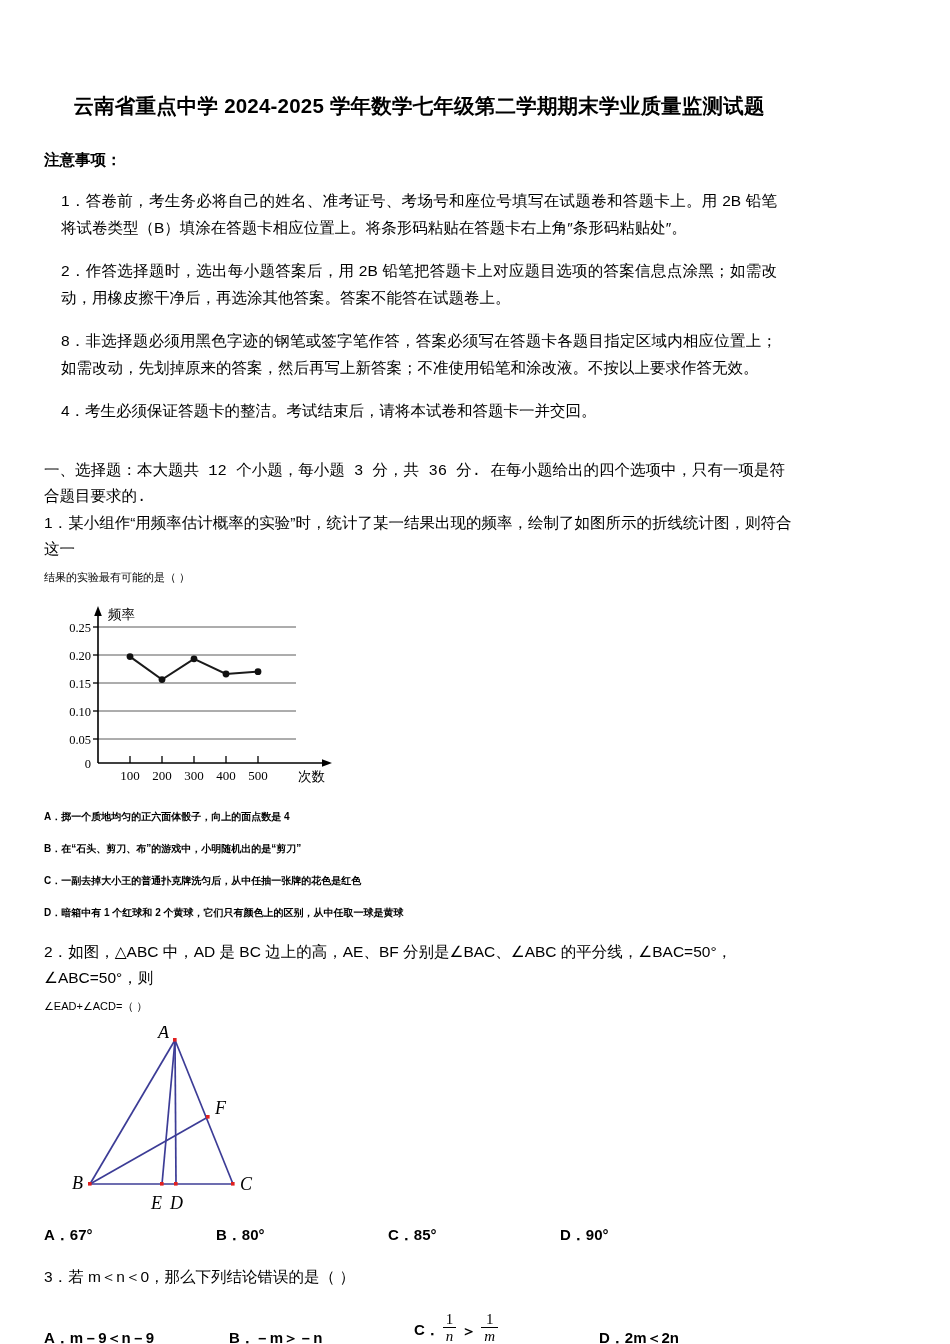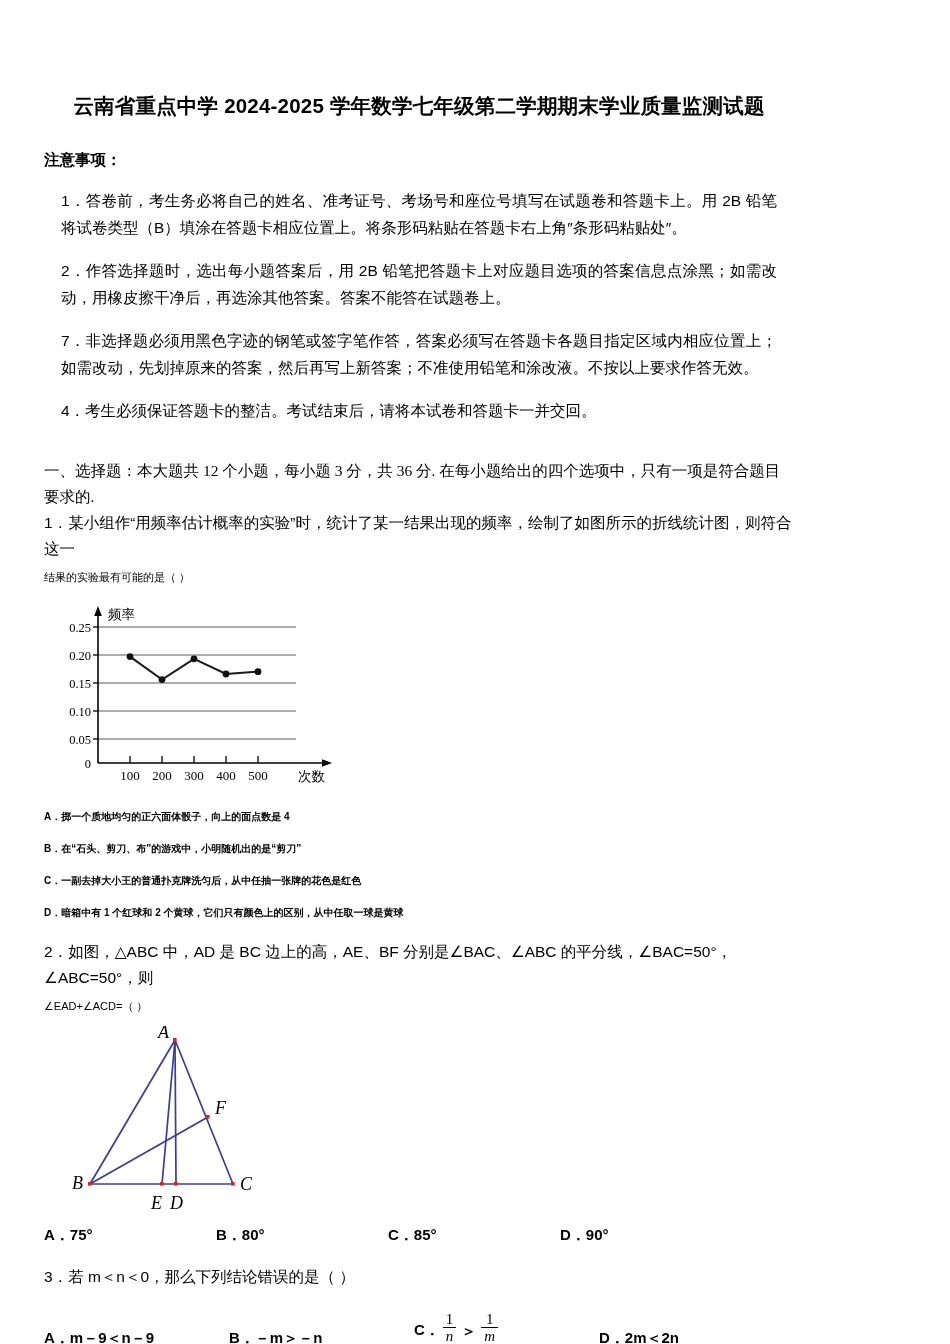--- a/index.html
+++ b/index.html
@@ -52,21 +52,21 @@
     text-justify: inter-ideograph;
     margin: 17px;
     font-family: "Liberation Sans", "DejaVu Sans", sans-serif;
   }
 
   
   .section-head {
     font-size: 15.5px;
     line-height: 26px;
     margin-top: 33px;
-    font-family: Liberation Serif, serif;
+    font-family: Liberation Mono, monospace;
   }
 
   .q-stem {
     font-size: 15.5px;
     line-height: 31px;
     font-family: "Liberation Sans", "DejaVu Sans", sans-serif;
     margin: 0;
   }
   .q-stem.tight { line-height: 26px; }
   .q-stem-cont {
@@ -140,21 +140,21 @@
 <body>
 
 <div class="page">
 
   <h1 class="doc-title">云南省重点中学 2024-2025 学年数学七年级第二学期期末学业质量监测试题</h1>
 
   <div class="notice">
     <div class="notice-heading">注意事项：</div>
     <p class="notice-item">1．答卷前，考生务必将自己的姓名、准考证号、考场号和座位号填写在试题卷和答题卡上。用 2B 铅笔将试卷类型（B）填涂在答题卡相应位置上。将条形码粘贴在答题卡右上角″条形码粘贴处″。</p>
     <p class="notice-item">2．作答选择题时，选出每小题答案后，用 2B 铅笔把答题卡上对应题目选项的答案信息点涂黑；如需改动，用橡皮擦干净后，再选涂其他答案。答案不能答在试题卷上。</p>
-    <p class="notice-item">7．非选择题必须用黑色字迹的钢笔或签字笔作答，答案必须写在答题卡各题目指定区域内相应位置上；如需改动，先划掉原来的答案，然后再写上新答案；不准使用铅笔和涂改液。不按以上要求作答无效。</p>
+    <p class="notice-item">8．非选择题必须用黑色字迹的钢笔或签字笔作答，答案必须写在答题卡各题目指定区域内相应位置上；如需改动，先划掉原来的答案，然后再写上新答案；不准使用铅笔和涂改液。不按以上要求作答无效。</p>
     <p class="notice-item">4．考生必须保证答题卡的整洁。考试结束后，请将本试卷和答题卡一并交回。</p>
   </div>
 
   <div class="section-head">一、选择题：本大题共 12 个小题，每小题 3 分，共 36 分. 在每小题给出的四个选项中，只有一项是符合题目要求的.</div>
 
   <div>
     <div class="q-stem tight">
       <span>1．</span><span>某小组作“用频率估计概率的实验”时，统计了某一结果出现的频率，绘制了如图所示的折线统计图，则符合这一</span>
     </div>
     <div class="q-stem-cont">结果的实验最有可能的是（   ）</div>
@@ -276,21 +276,21 @@
           <text x="170" y="164">C</text>
           <text x="100" y="183">D</text>
           <text x="81" y="183">E</text>
           <text x="145" y="88">F</text>
         </g>
       </svg>
     </div>
 
     <div class="opts-row" style="margin-top:6px;">
       <div class="opt-cell">
-        <span class="opt-letter">A．</span><span>75°</span>
+        <span class="opt-letter">A．</span><span>67°</span>
       </div>
       <div class="opt-cell">
         <span class="opt-letter">B．</span><span>80°</span>
       </div>
       <div class="opt-cell">
         <span class="opt-letter">C．</span><span>85°</span>
       </div>
       <div class="opt-cell">
         <span class="opt-letter">D．</span><span>90°</span>
       </div>

